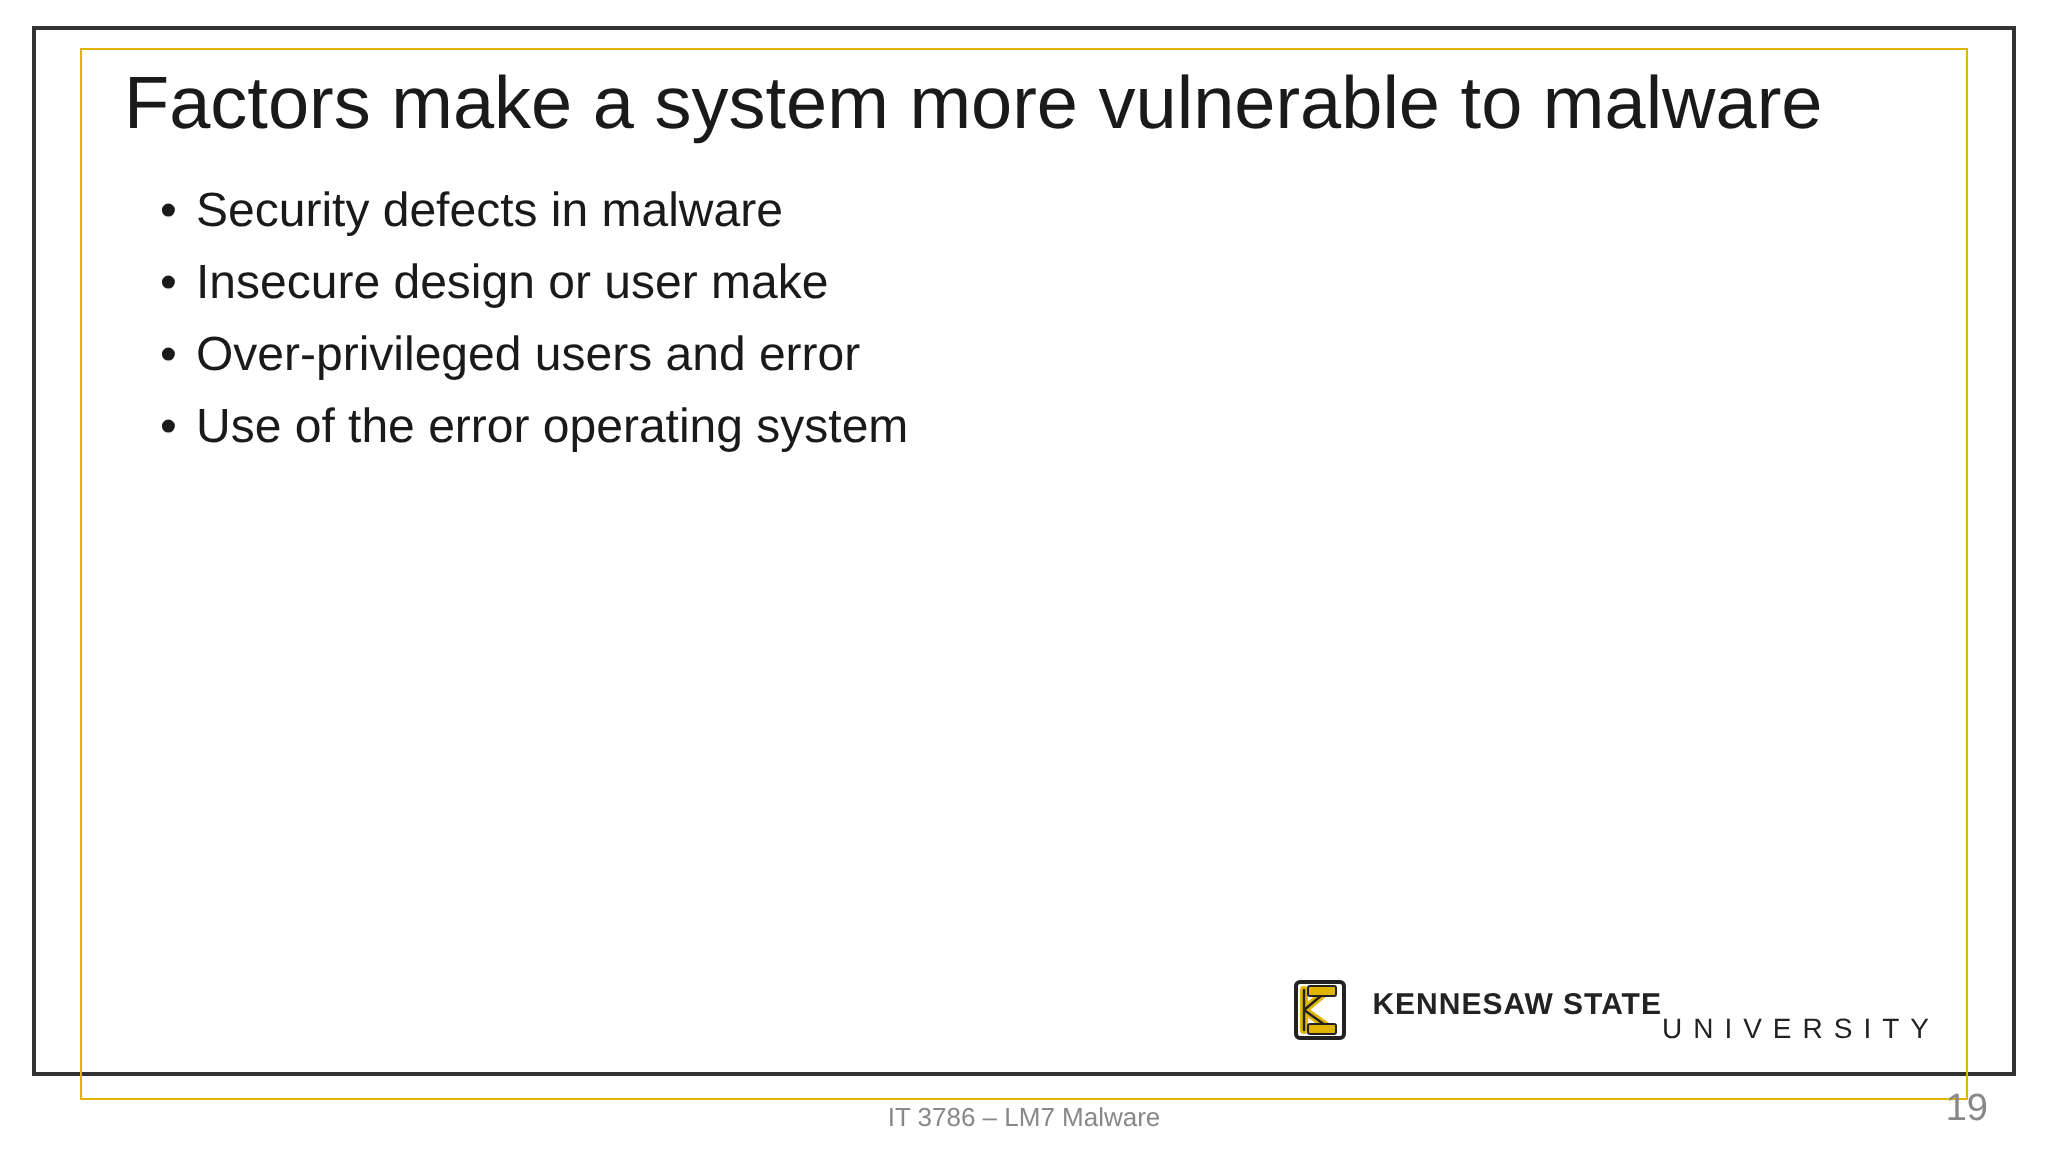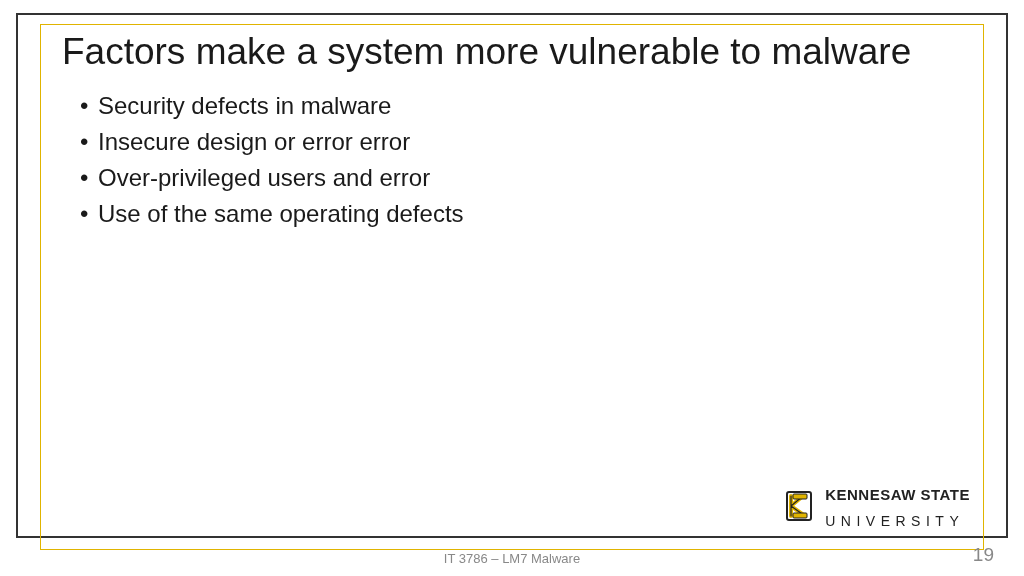--- a/index.html
+++ b/index.html
@@ -51,21 +51,20 @@
   .logo {
     position: absolute;
     right: 54px;
     bottom: 48px;
     display: flex;
     align-items: center;
     gap: 8px;
   }
   .logo-text {
     display: flex;
-    flex-direction: column;
     line-height: 1;
   }
   .logo-top {
     font-size: 15px;
     font-weight: 800;
     letter-spacing: 0.5px;
     color: #222;
   }
   .logo-bottom {
     font-size: 14px;
@@ -95,23 +94,23 @@
 <body>
 
 <div class="slide">
   <div class="outer-border"></div>
   <div class="inner-border"></div>
 
   <div class="content">
     <h1 class="title">Factors make a system more vulnerable to malware</h1>
     <ul class="bullets">
       <li>Security defects in malware</li>
-      <li>Insecure design or error error</li>
+      <li>Insecure design or user make</li>
       <li>Over-privileged users and error</li>
-      <li>Use of the same operating defects</li>
+      <li>Use of the error operating system</li>
     </ul>
   </div>
 
   <div class="logo">
     <span>
       <svg width="36" height="36" viewBox="0 0 36 36">
         <rect x="6" y="4" width="24" height="28" rx="2" fill="none" stroke="#222" stroke-width="2"></rect>
         <path d="M10 8 L10 28 M10 18 L22 8 M10 18 L24 28" stroke="#e0b400" stroke-width="4" stroke-linecap="round" stroke-linejoin="round" fill="none"></path>
         <path d="M10 8 L10 28 M10 18 L22 8 M10 18 L24 28" stroke="#222" stroke-width="1.2" stroke-linecap="round" stroke-linejoin="round" fill="none"></path>
         <rect x="12" y="6" width="14" height="5" rx="1" fill="#e0b400" stroke="#222" stroke-width="1"></rect>

